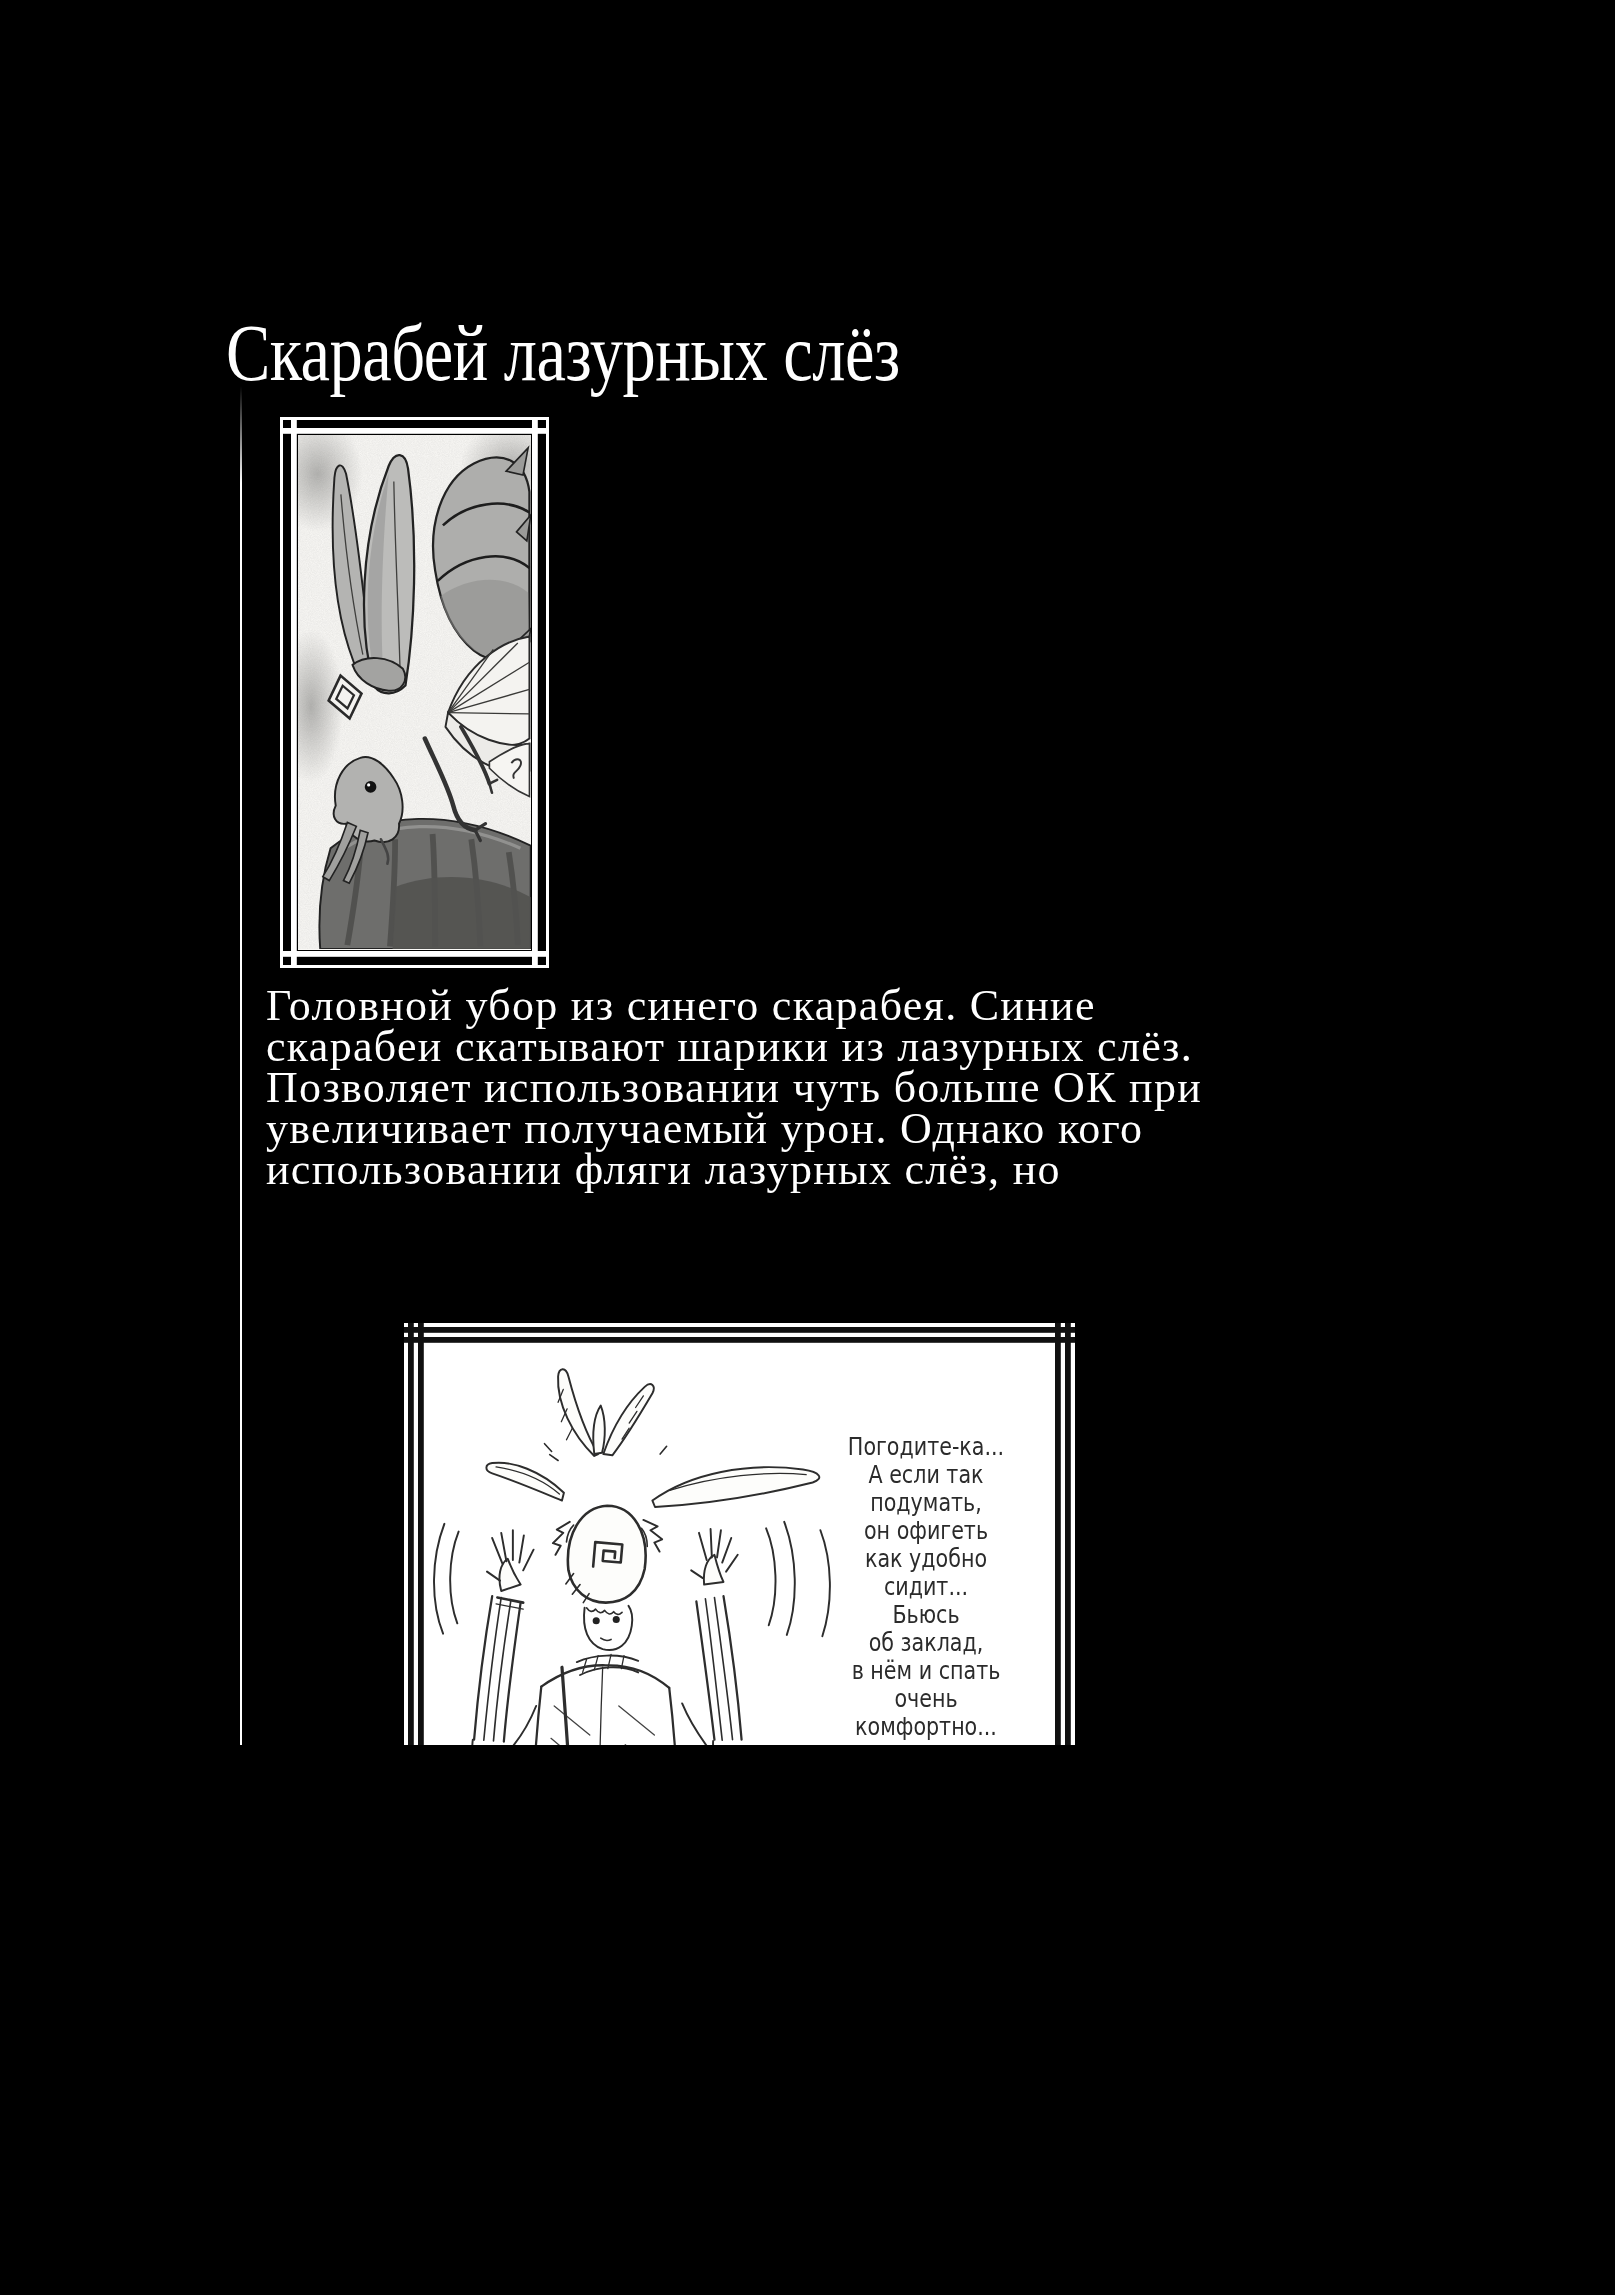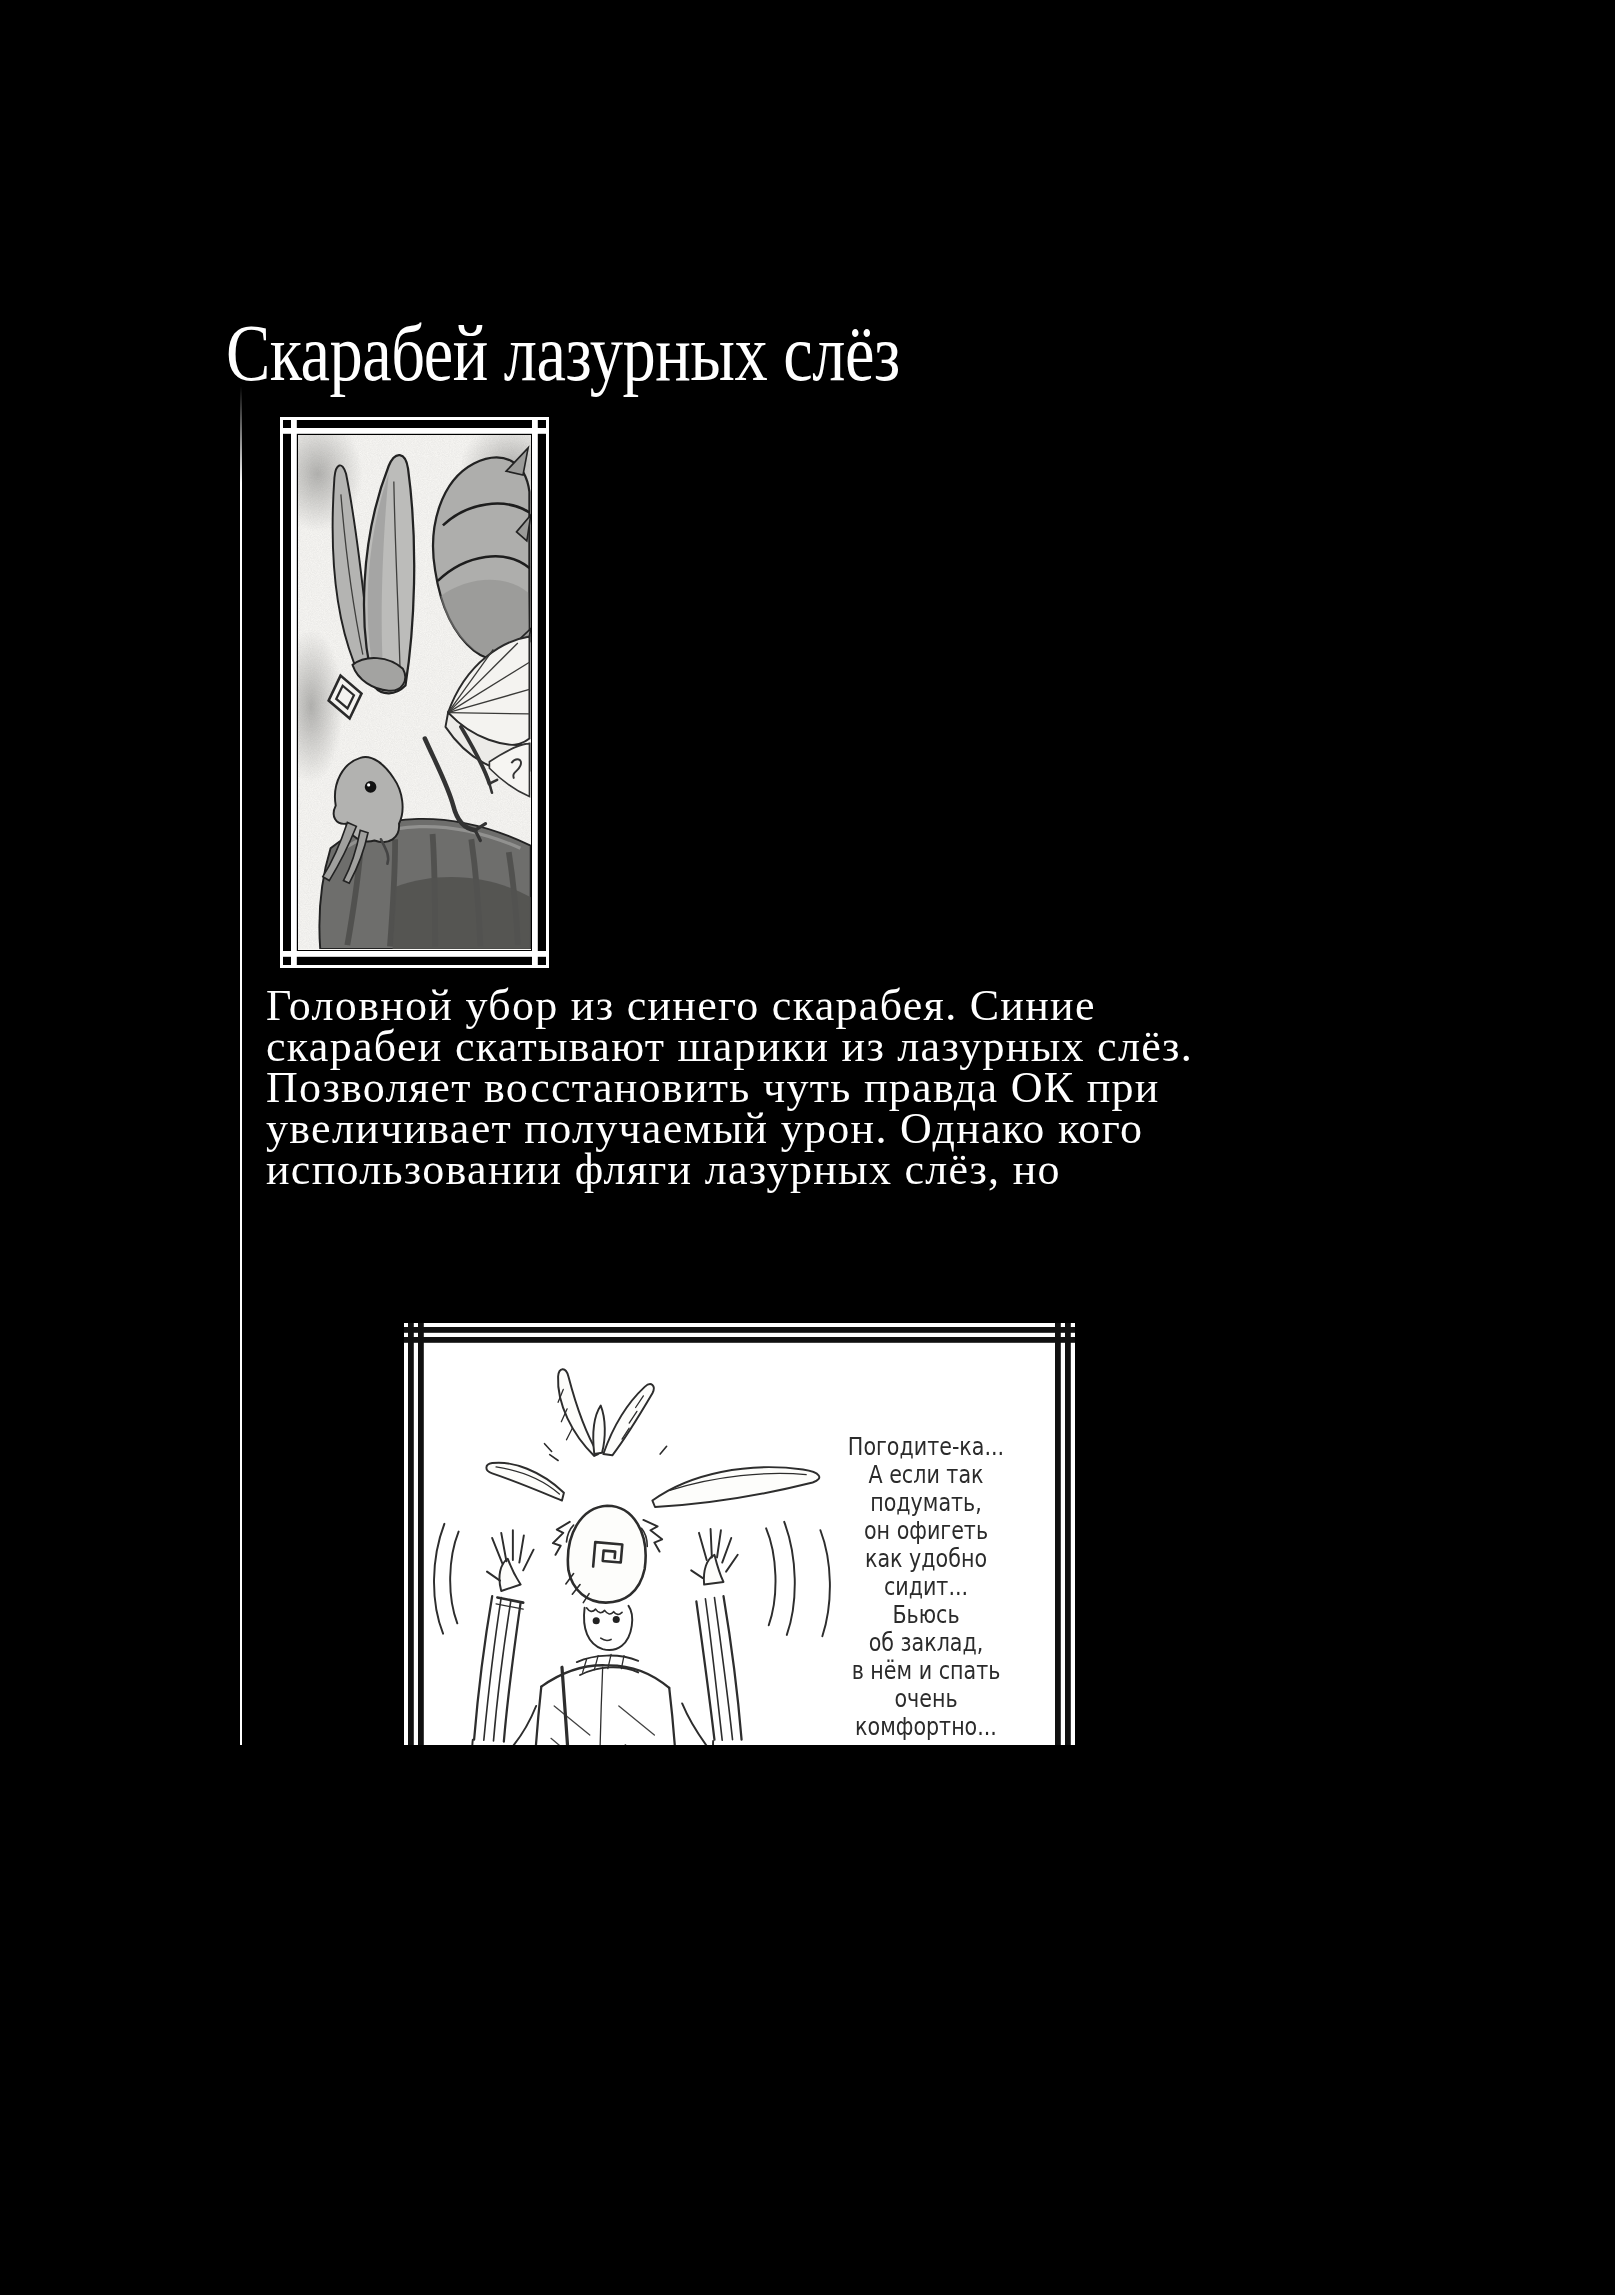--- a/index.html
+++ b/index.html
@@ -138,21 +138,21 @@
           <path d="M0,34 L26,0 L52,34 L26,68 Z" fill="#f4f3f0" stroke="#2a2a2a" stroke-width="4"></path>
           <path d="M12,34 L26,16 L40,34 L26,52 Z" fill="none" stroke="#2a2a2a" stroke-width="3.5"></path>
         </g>
       </svg>
     </div>
   </figure>
 
   <div class="desc">
     <div>Головной убор из синего скарабея. Синие</div>
     <div>скарабеи скатывают шарики из лазурных слёз.</div>
-    <div>Позволяет восстановить чуть правда ОК при</div>
+    <div>Позволяет использовании чуть больше ОК при</div>
     <div>увеличивает получаемый урон. Однако кого</div>
     <div>использовании фляги лазурных слёз, но</div>
   </div>
 
   <section class="panel">
     <div class="panel-inner">
 
       <svg class="figure-svg" width="628" height="578" viewBox="0 0 972 894" xmlns="http://www.w3.org/2000/svg">
         <g stroke="#2d2d2d" fill="none" stroke-width="3" stroke-linecap="round" stroke-linejoin="round">
 

